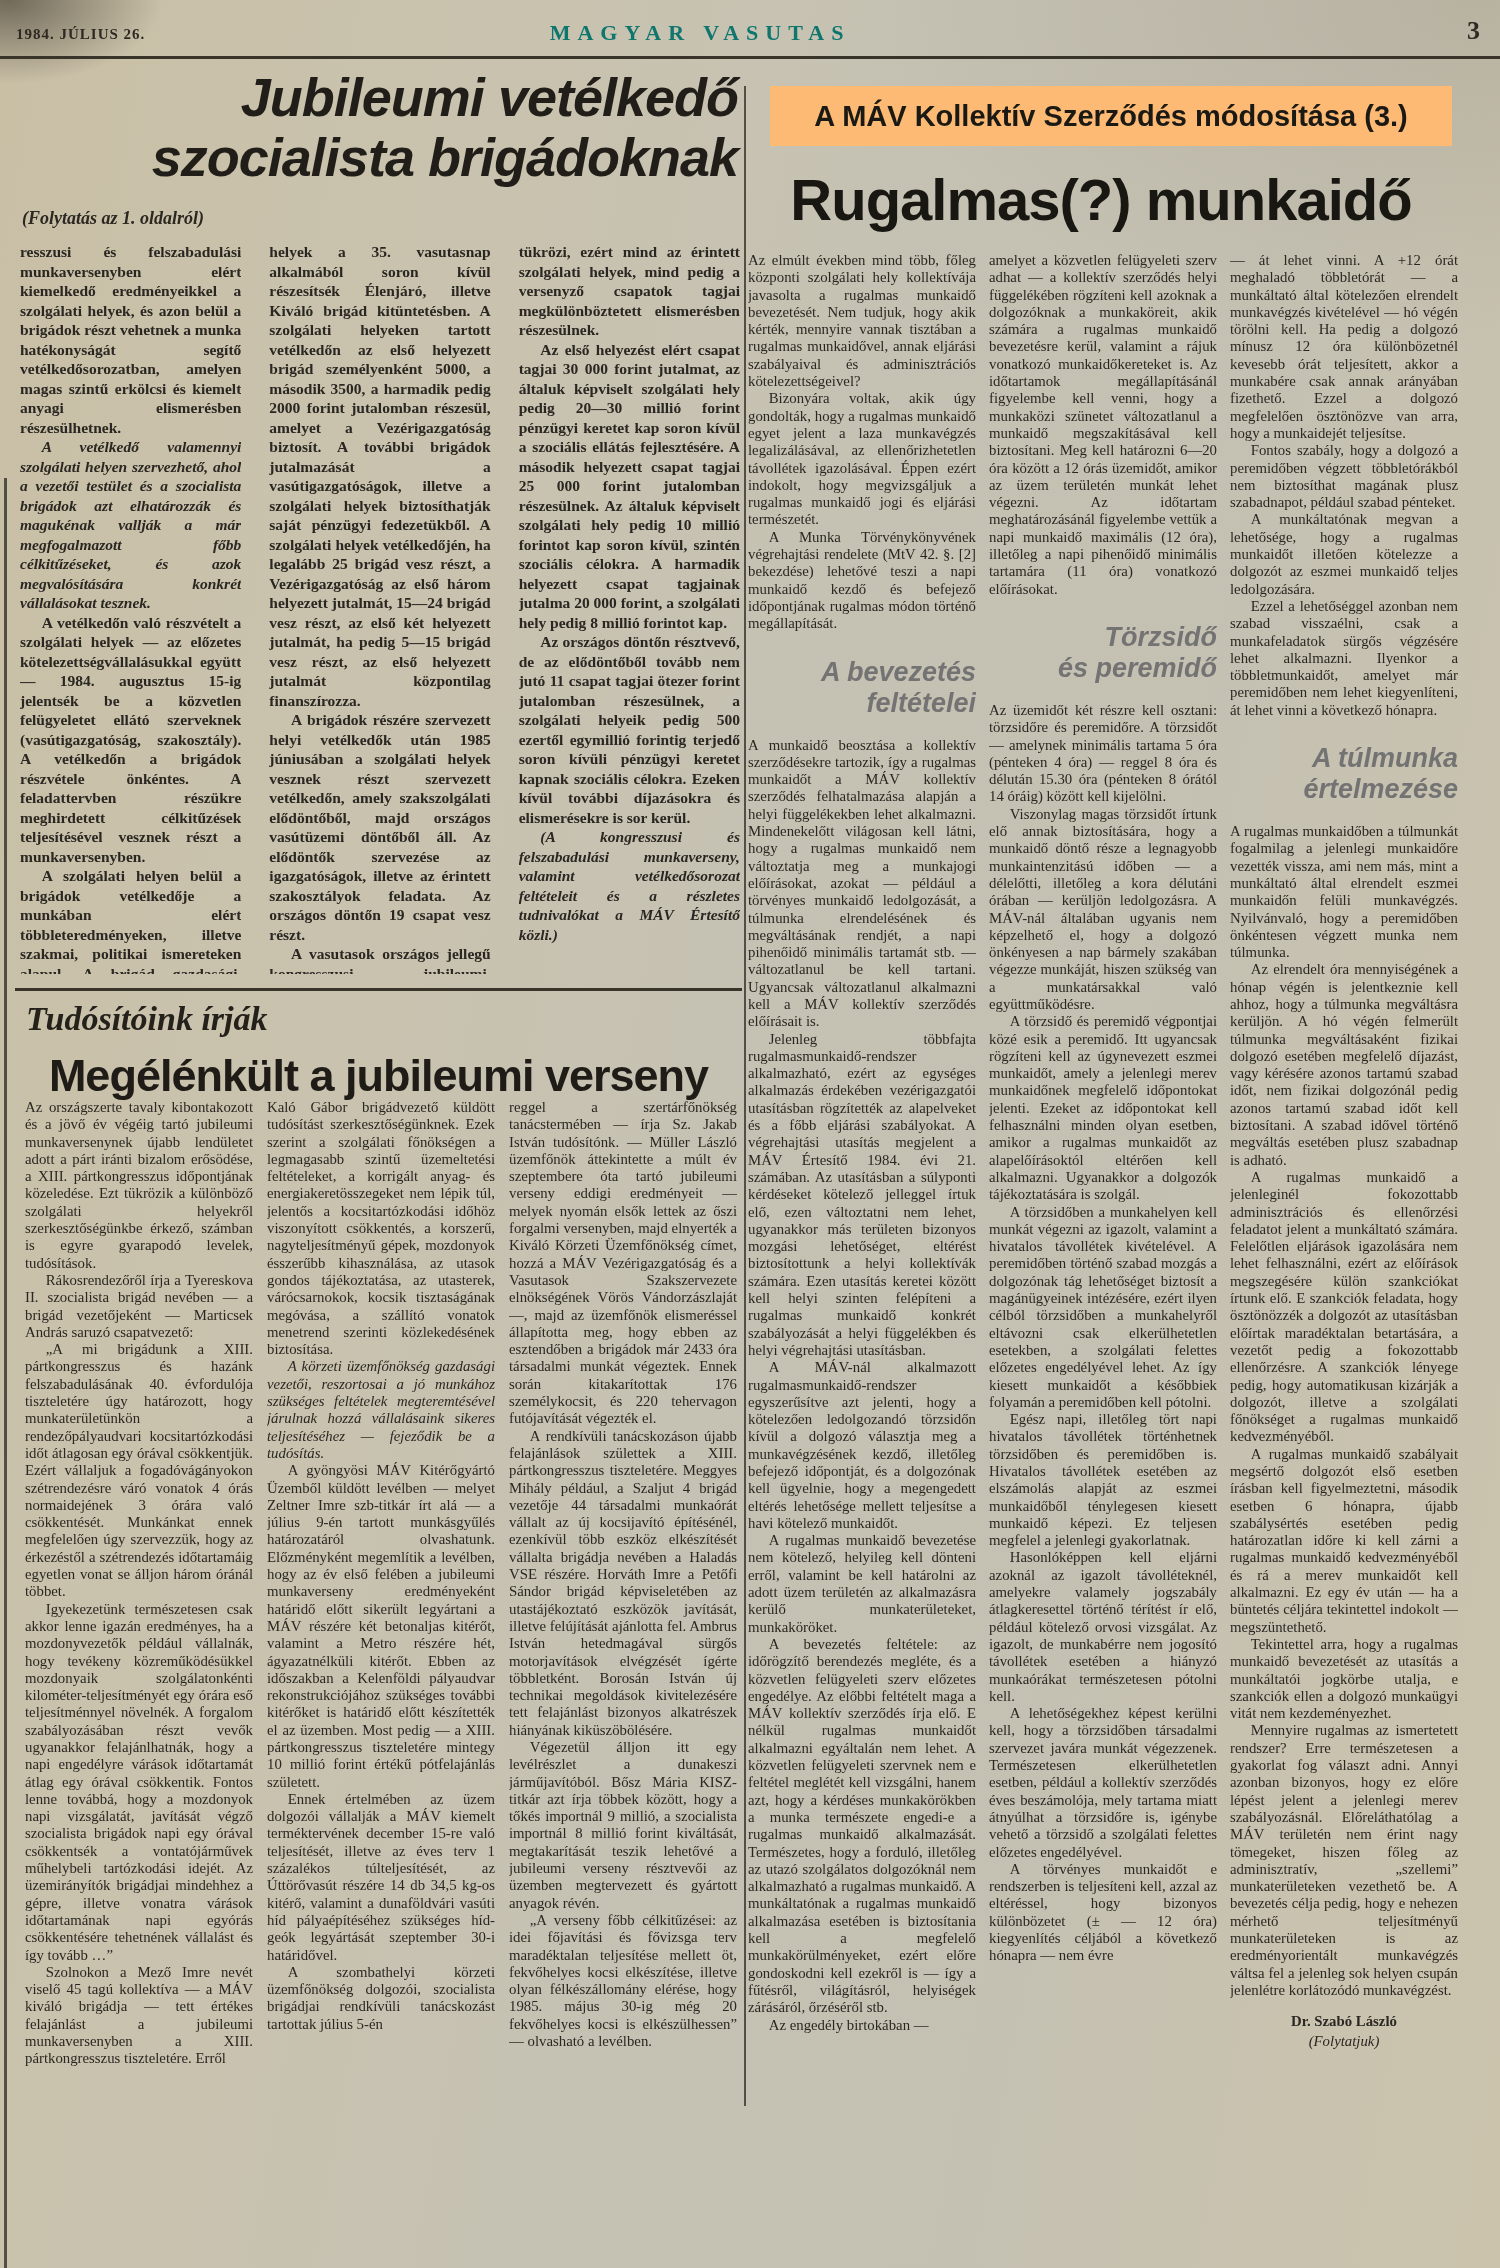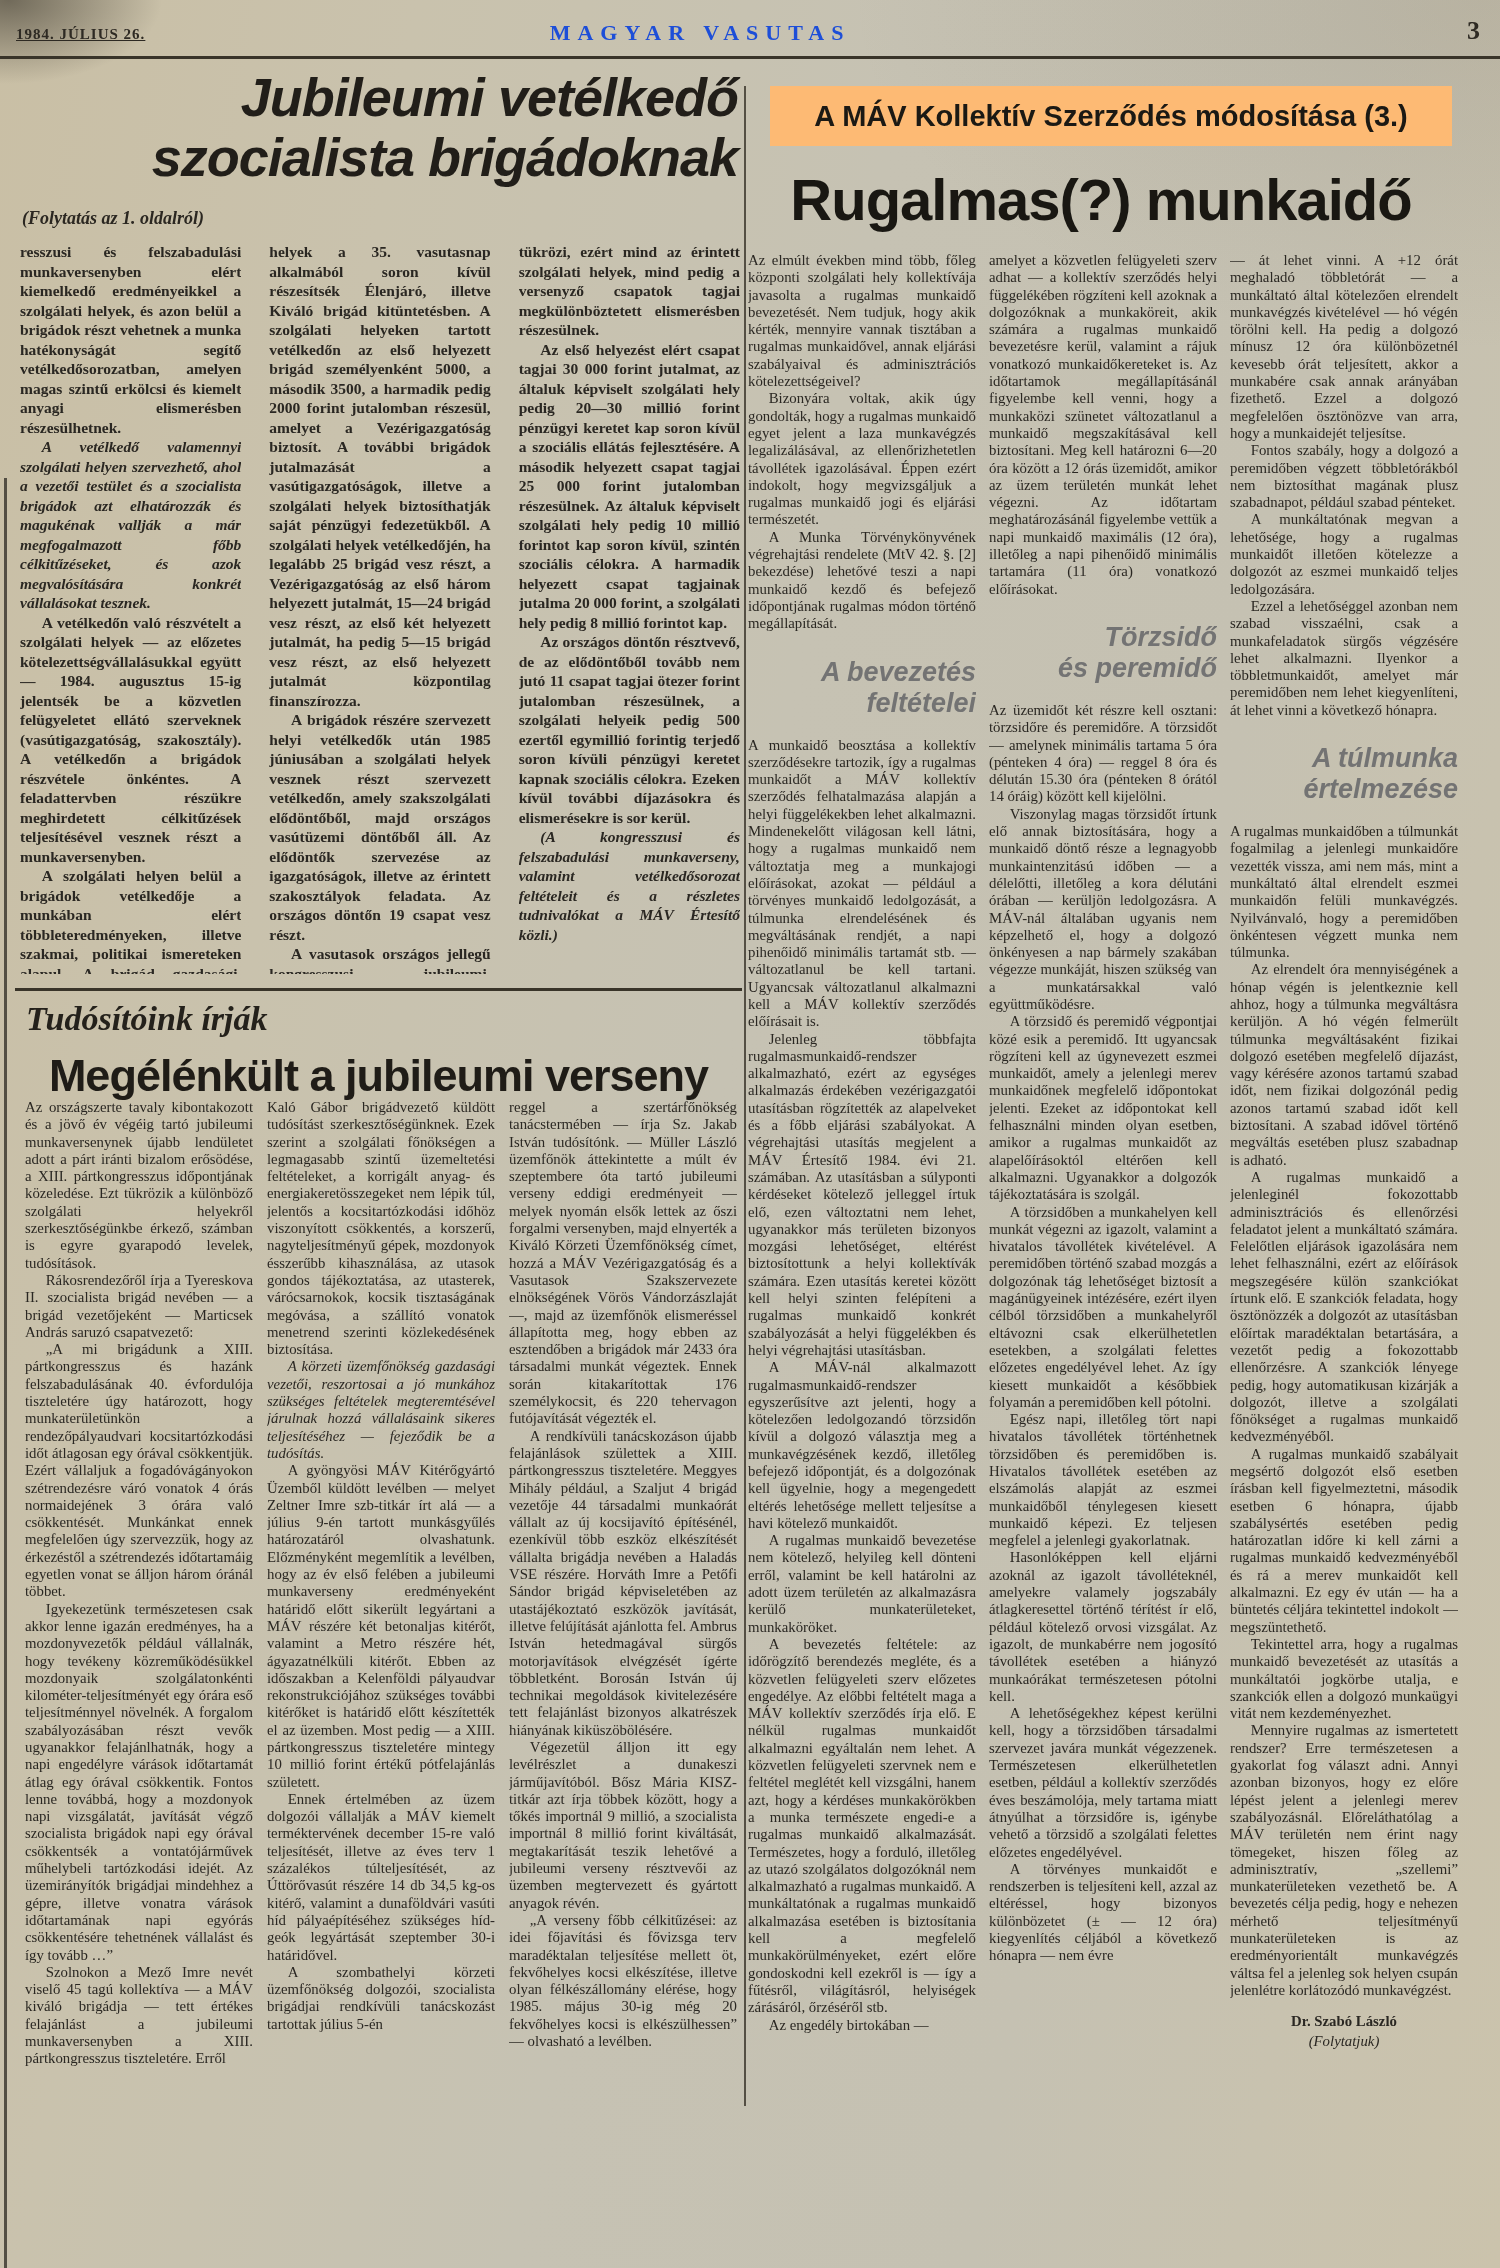--- a/index.html
+++ b/index.html
@@ -6,22 +6,22 @@
   body{
     width:1500px;height:2268px;position:relative;overflow:hidden;
     background:
       radial-gradient(220px 120px at 8px 0px, rgba(40,36,28,.55), rgba(40,36,28,0) 70%),
       radial-gradient(900px 500px at 1480px 0px, rgba(120,110,90,.18), rgba(120,110,90,0) 70%),
       linear-gradient(100deg,#c9bfa5 0%, #c9c2ad 22%, #c6c2b3 48%, #c5c1b2 72%, #cbc3ac 100%);
     font-family:"Liberation Serif","DejaVu Serif",serif;
     color:#2a2722;
   }
   
-  .hdr-date{position:absolute;left:16px;top:26px;font-size:15px;font-weight:bold;letter-spacing:1px;color:#2e2a23;text-decoration:underline;}
-  .hdr-title{position:absolute;left:380px;top:20px;width:640px;text-align:center;font-size:22px;font-weight:bold;letter-spacing:7px;color:#1d4ed8;}
+  .hdr-date{position:absolute;left:16px;top:26px;font-size:15px;font-weight:bold;letter-spacing:1px;color:#2e2a23;}
+  .hdr-title{position:absolute;left:380px;top:20px;width:640px;text-align:center;font-size:22px;font-weight:bold;letter-spacing:7px;color:#0f766e;}
   .hdr-page{position:absolute;right:20px;top:16px;font-size:26px;font-weight:bold;color:#2e2a23;}
   .hdr-rule{position:absolute;left:0;top:56px;width:1500px;height:3px;background:#393429;}
   .edge-line{position:absolute;left:4px;top:478px;width:3px;height:1790px;background:#2b2822;opacity:.75;}
 
   
   .cols{position:absolute;display:flex;}
   .col{overflow:hidden;text-align:justify;}
   .para{margin:0;text-indent:1.4em;}
   .para.noindent{text-indent:0;}
   .para.italic{font-style:italic;}

